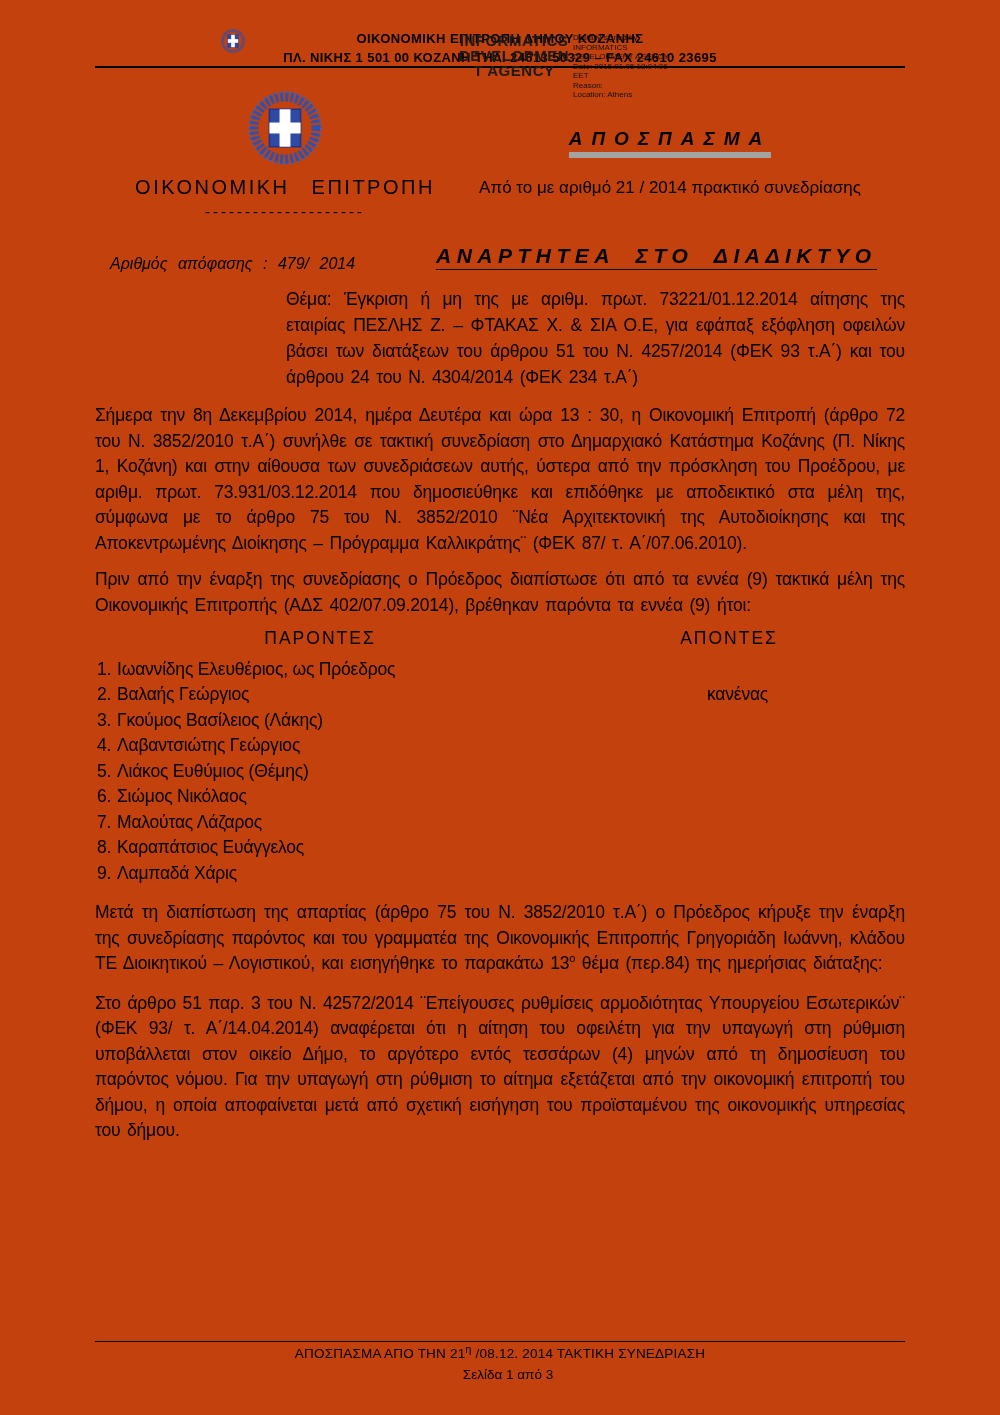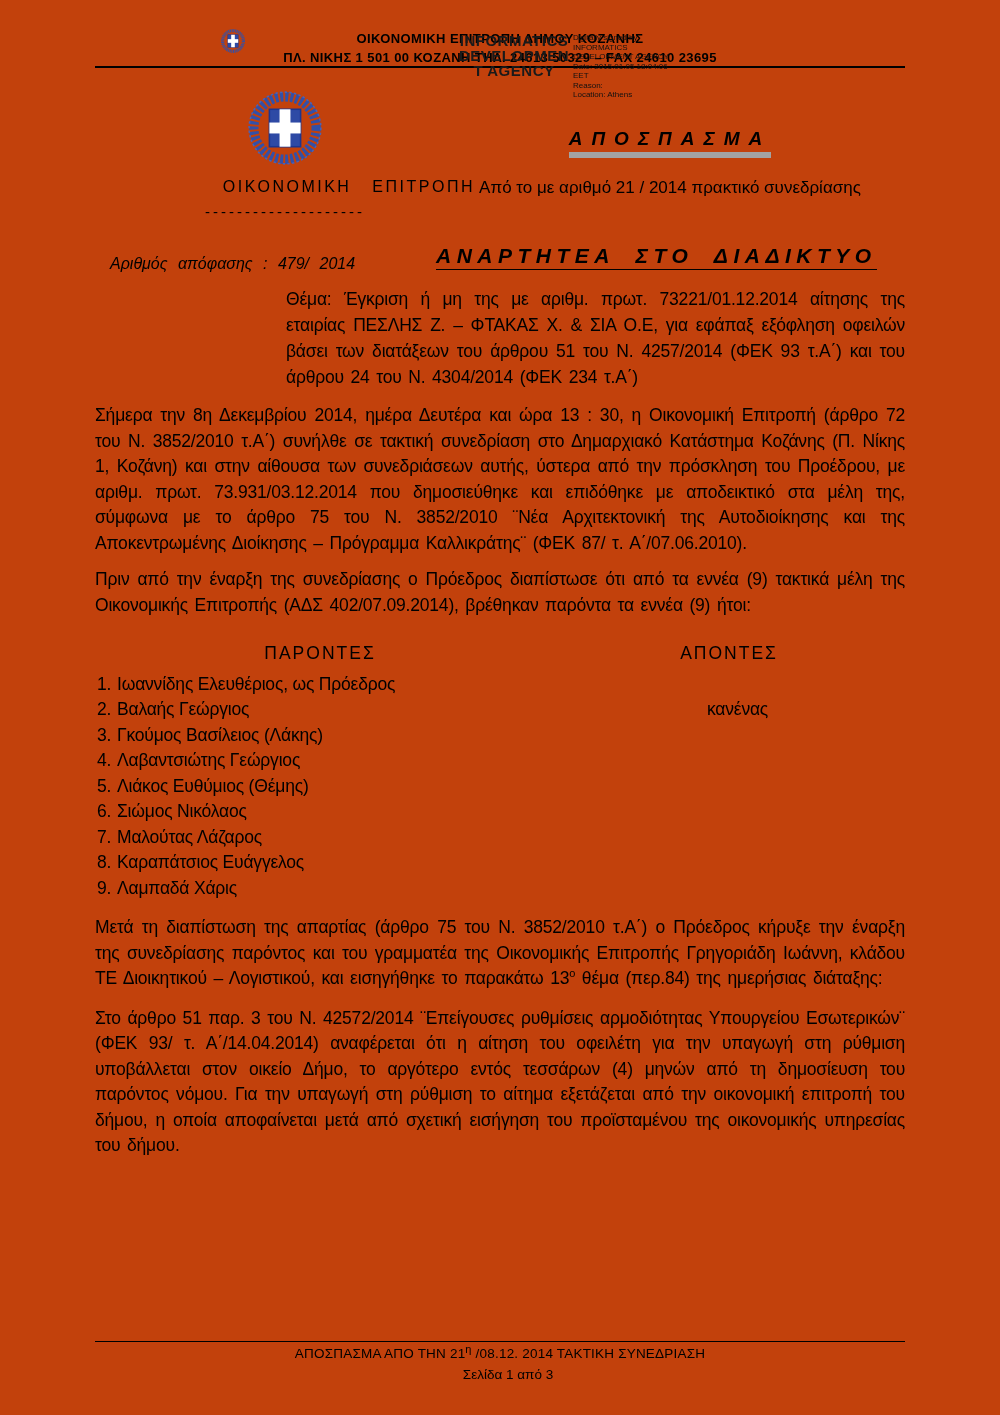--- a/index.html
+++ b/index.html
@@ -18,21 +18,21 @@
   
   .sig-stamp { position:absolute; left:455px; top:33px; display:flex; }
   .sig-big { width:118px; text-align:center; font-size:15px; font-weight:bold;
     line-height:15px; color:#1a1a1a; letter-spacing:.5px; }
   .sig-small { font-size:8px; line-height:9.5px; color:#111; white-space:nowrap; text-align:left; }
 
   
   .org-block { position:absolute; left:95px; top:88px; width:380px; text-align:center; }
   .org-emblem { width:78px; height:80px; margin:0 auto 6px auto; display:block; }
   .org-line1 { font-size:17.5px; letter-spacing:2.5px; word-spacing:20px; line-height:26px; }
-  .org-line2 { font-size:16px; letter-spacing:2.5px; word-spacing:14px; line-height:26px;text-align:right; }
+  .org-line2 { font-size:20px; letter-spacing:2.5px; word-spacing:14px; line-height:26px; }
   .org-dashes { font-size:15px; letter-spacing:3px; line-height:24px; }
 
   
   .title-block { position:absolute; left:445px; top:128px; width:450px; text-align:center; }
   .apospasma { display:inline-block; font-size:19px; font-weight:bold; font-style:italic;
     letter-spacing:9px; border-bottom:6px solid #a3a3a3; padding-bottom:2px; }
   .from-minutes { margin-top:20px; font-size:17px; }
 
   
   .decision-no { position:absolute; left:110px; top:255px; font-size:16px; font-style:italic; word-spacing:6px; }
@@ -41,21 +41,21 @@
 
   
   .content { position:absolute; left:95px; top:286px; width:810px; font-size:17.5px;
     line-height:25.5px; letter-spacing:-.2px; }
   .content p { margin:0; text-align:justify; word-spacing:2px; }
   .theme { margin-left:191px !important; width:619px; line-height:26px; }
   .p1 { margin-top:13px !important; }
   .p2 { margin-top:11px !important; }
   .p3, .p4 { margin-top:14px !important; }
 
-  .att-headers { display:flex; margin-top:23px; }
+  .att-headers { display:flex; margin-top:8px; }
   .att-present-h { width:450px; text-align:center; letter-spacing:2px; }
   .att-absent-h  { width:240px; margin-left:64px; text-align:center; letter-spacing:2px; }
 
   .roster { position:relative; margin-top:5px; }
   .roster ol { list-style:none; margin:0; padding:0; counter-reset:m; }
   .roster li { counter-increment:m; position:relative; padding-left:22px; line-height:25.5px; }
   .roster li::before { content:counter(m) "."; position:absolute; left:2px; }
   .absent-note { position:absolute; left:612px; top:25.5px; line-height:25.5px; }
 
   sup { font-size:11px; line-height:0; }

